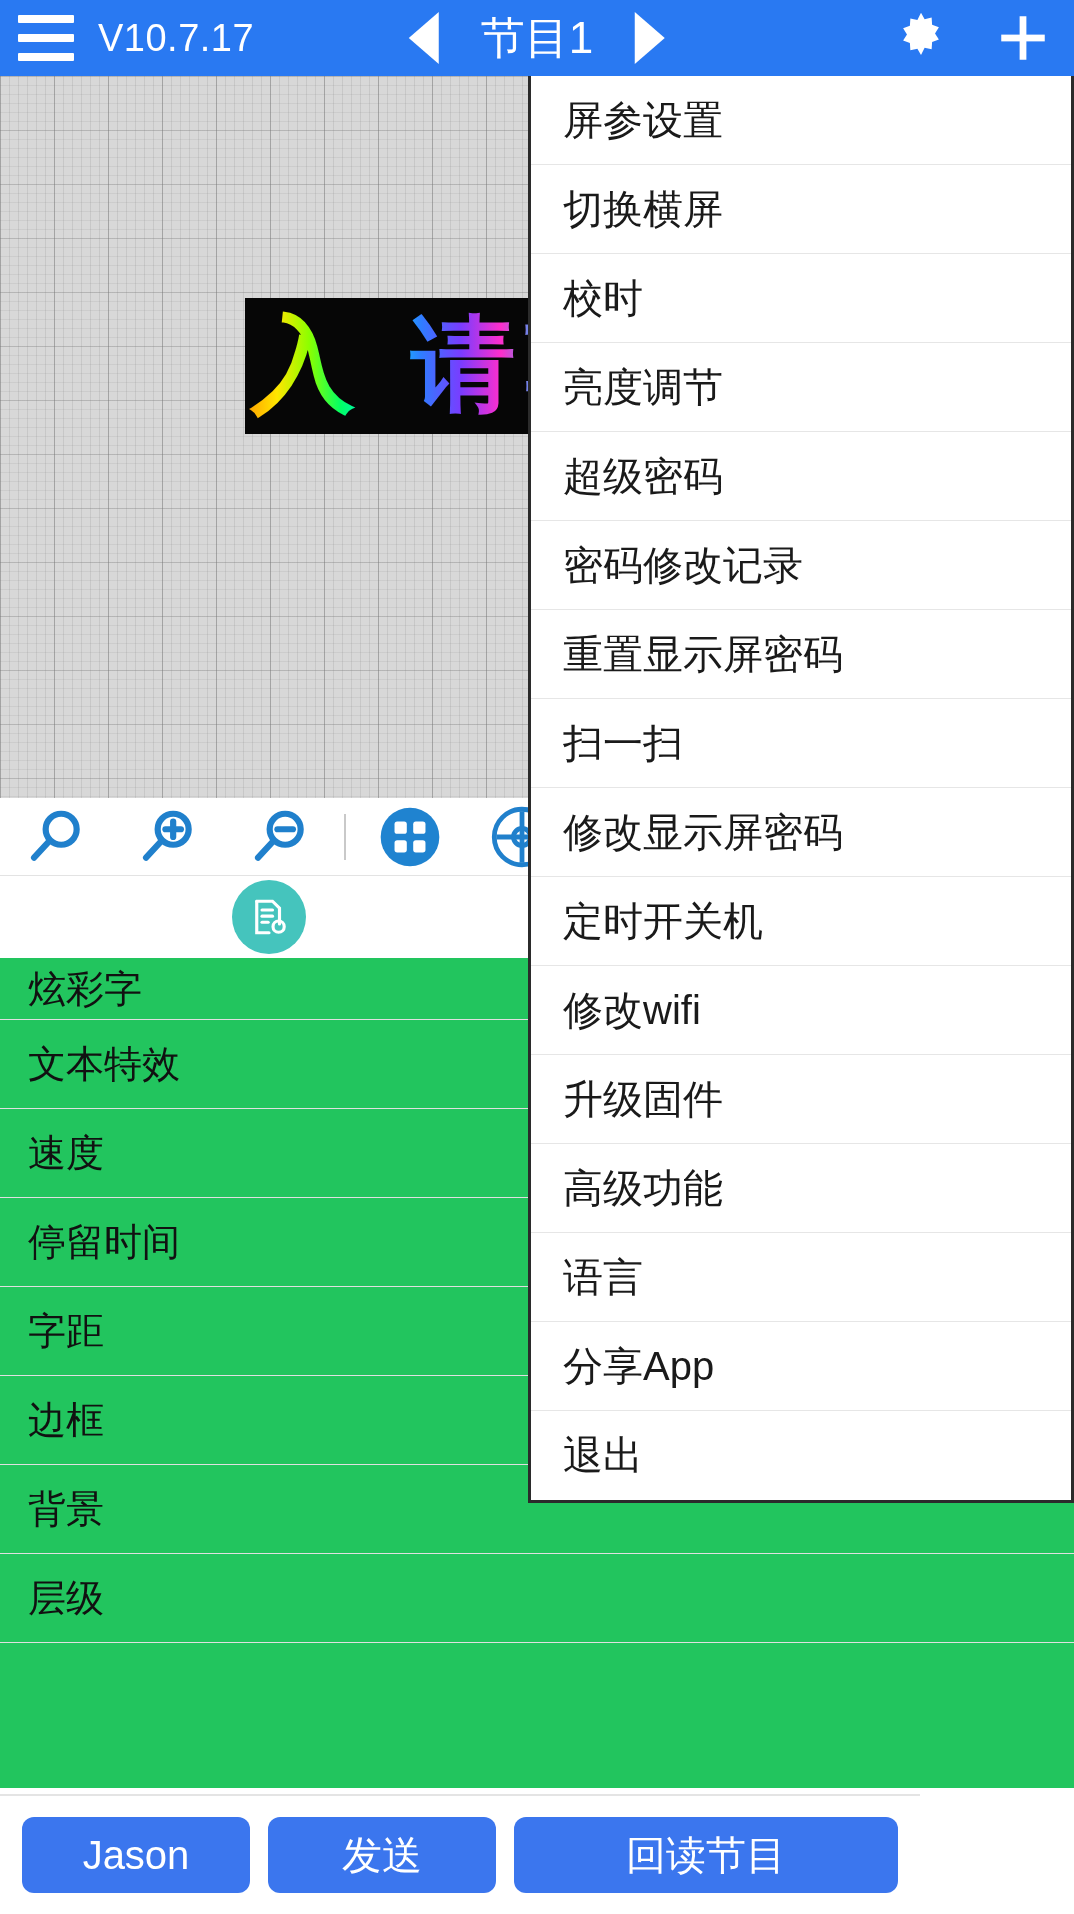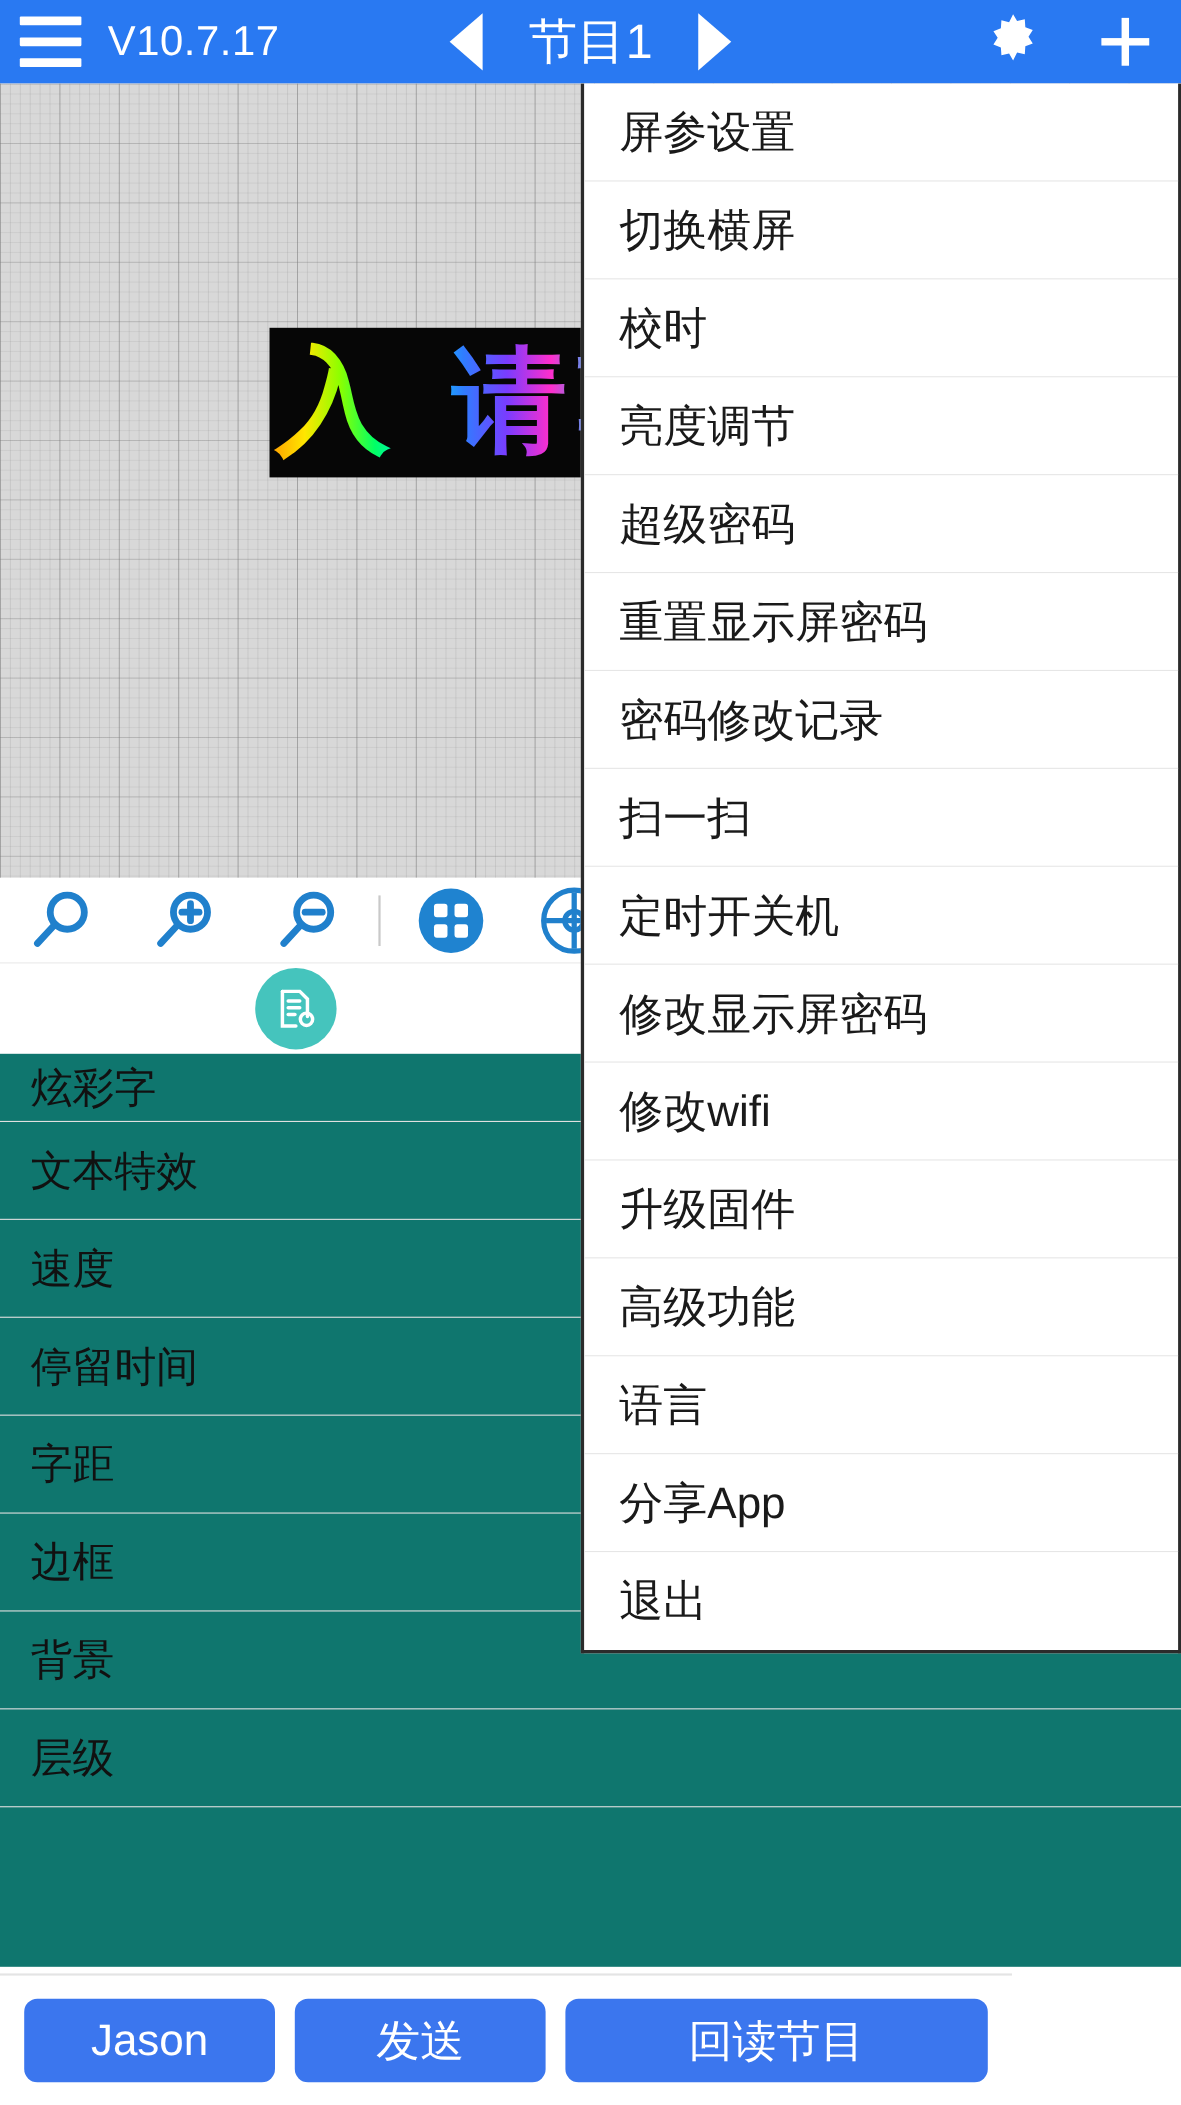--- a/index.html
+++ b/index.html
@@ -110,21 +110,21 @@
   .tab-circle.teal { background: #45c4bd; }
   .tab-circle.blue { background: #3257e0; }
   .tab-underline {
     position: absolute; bottom: 0; left: 8%; width: 84%; height: 7px;
     background: #e23b32; border-radius: 2px;
   }
 
   
   .proplist {
     position: absolute; left: 0; top: 958px; width: 1074px; height: 830px;
-    background: #0f766e; overflow: hidden;
+    background: #22c55e; overflow: hidden;
   }
   .prop-row {
     height: 89px; display: flex; align-items: center;
     padding-left: 28px;
     border-bottom: 1px solid #e0e0e0;
     font-size: 38px; color: #111111; cursor: pointer;
   }
   .prop-row.clipped { height: 62px; align-items: flex-end; padding-bottom: 4px; }
 
   
@@ -289,25 +289,25 @@
     <div class="bbtn b3">发送</div>
     <div class="bbtn b2">回读节目</div>
   </div>
 
   <div class="menu">
     <div class="menu-item">屏参设置</div>
     <div class="menu-item">切换横屏</div>
     <div class="menu-item">校时</div>
     <div class="menu-item">亮度调节</div>
     <div class="menu-item">超级密码</div>
+    <div class="menu-item">密码修改记录</div>
     <div class="menu-item">重置显示屏密码</div>
-    <div class="menu-item">密码修改记录</div>
     <div class="menu-item">扫一扫</div>
+    <div class="menu-item">修改显示屏密码</div>
     <div class="menu-item">定时开关机</div>
-    <div class="menu-item">修改显示屏密码</div>
     <div class="menu-item">修改wifi</div>
     <div class="menu-item">升级固件</div>
     <div class="menu-item">高级功能</div>
     <div class="menu-item">语言</div>
     <div class="menu-item">分享App</div>
     <div class="menu-item">退出</div>
   </div>
 
 </div>
 

